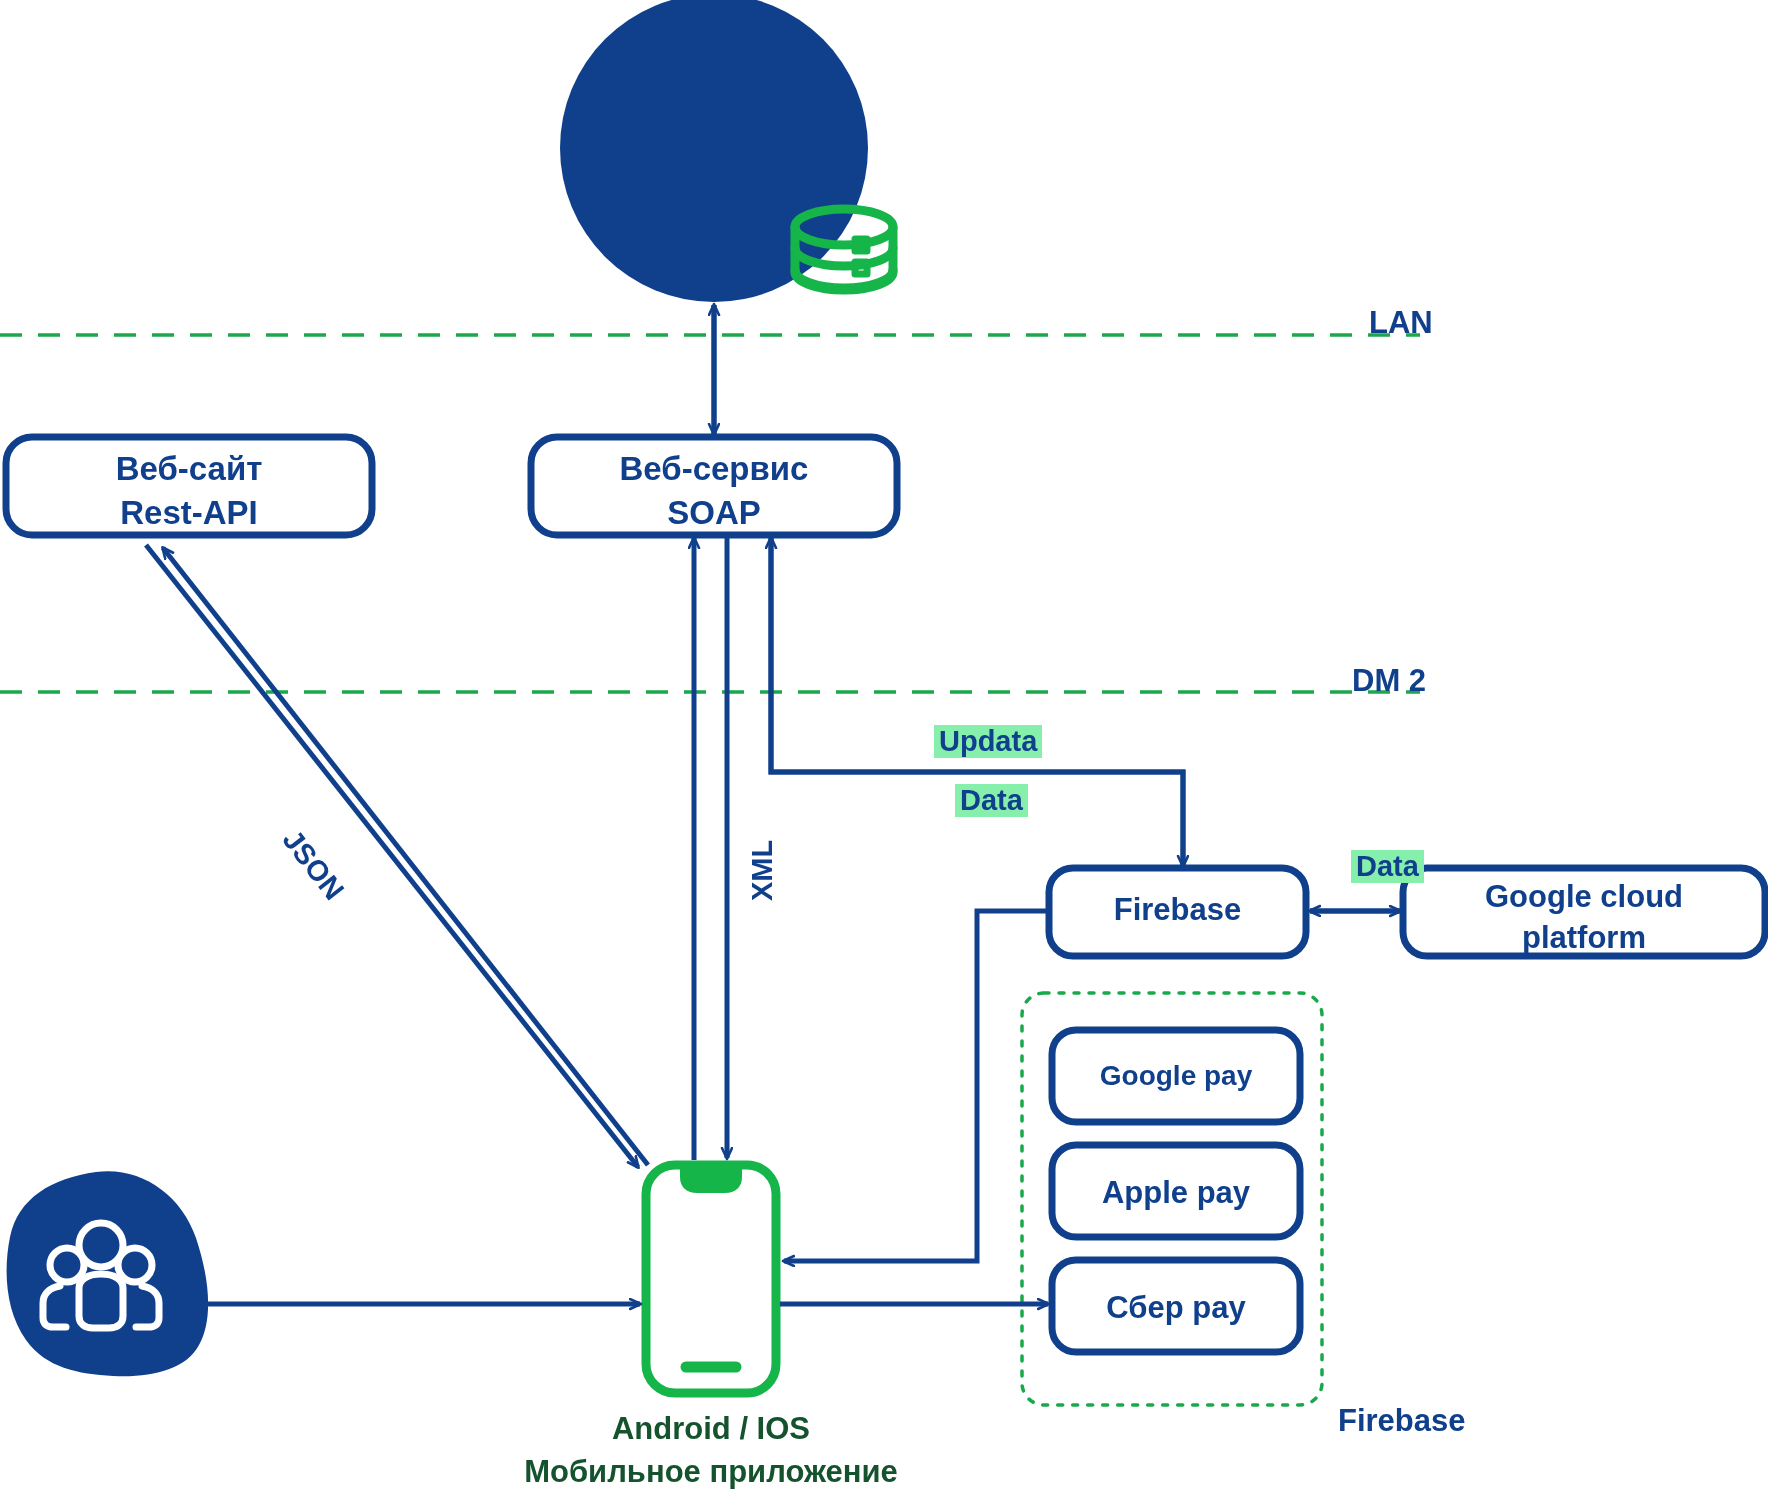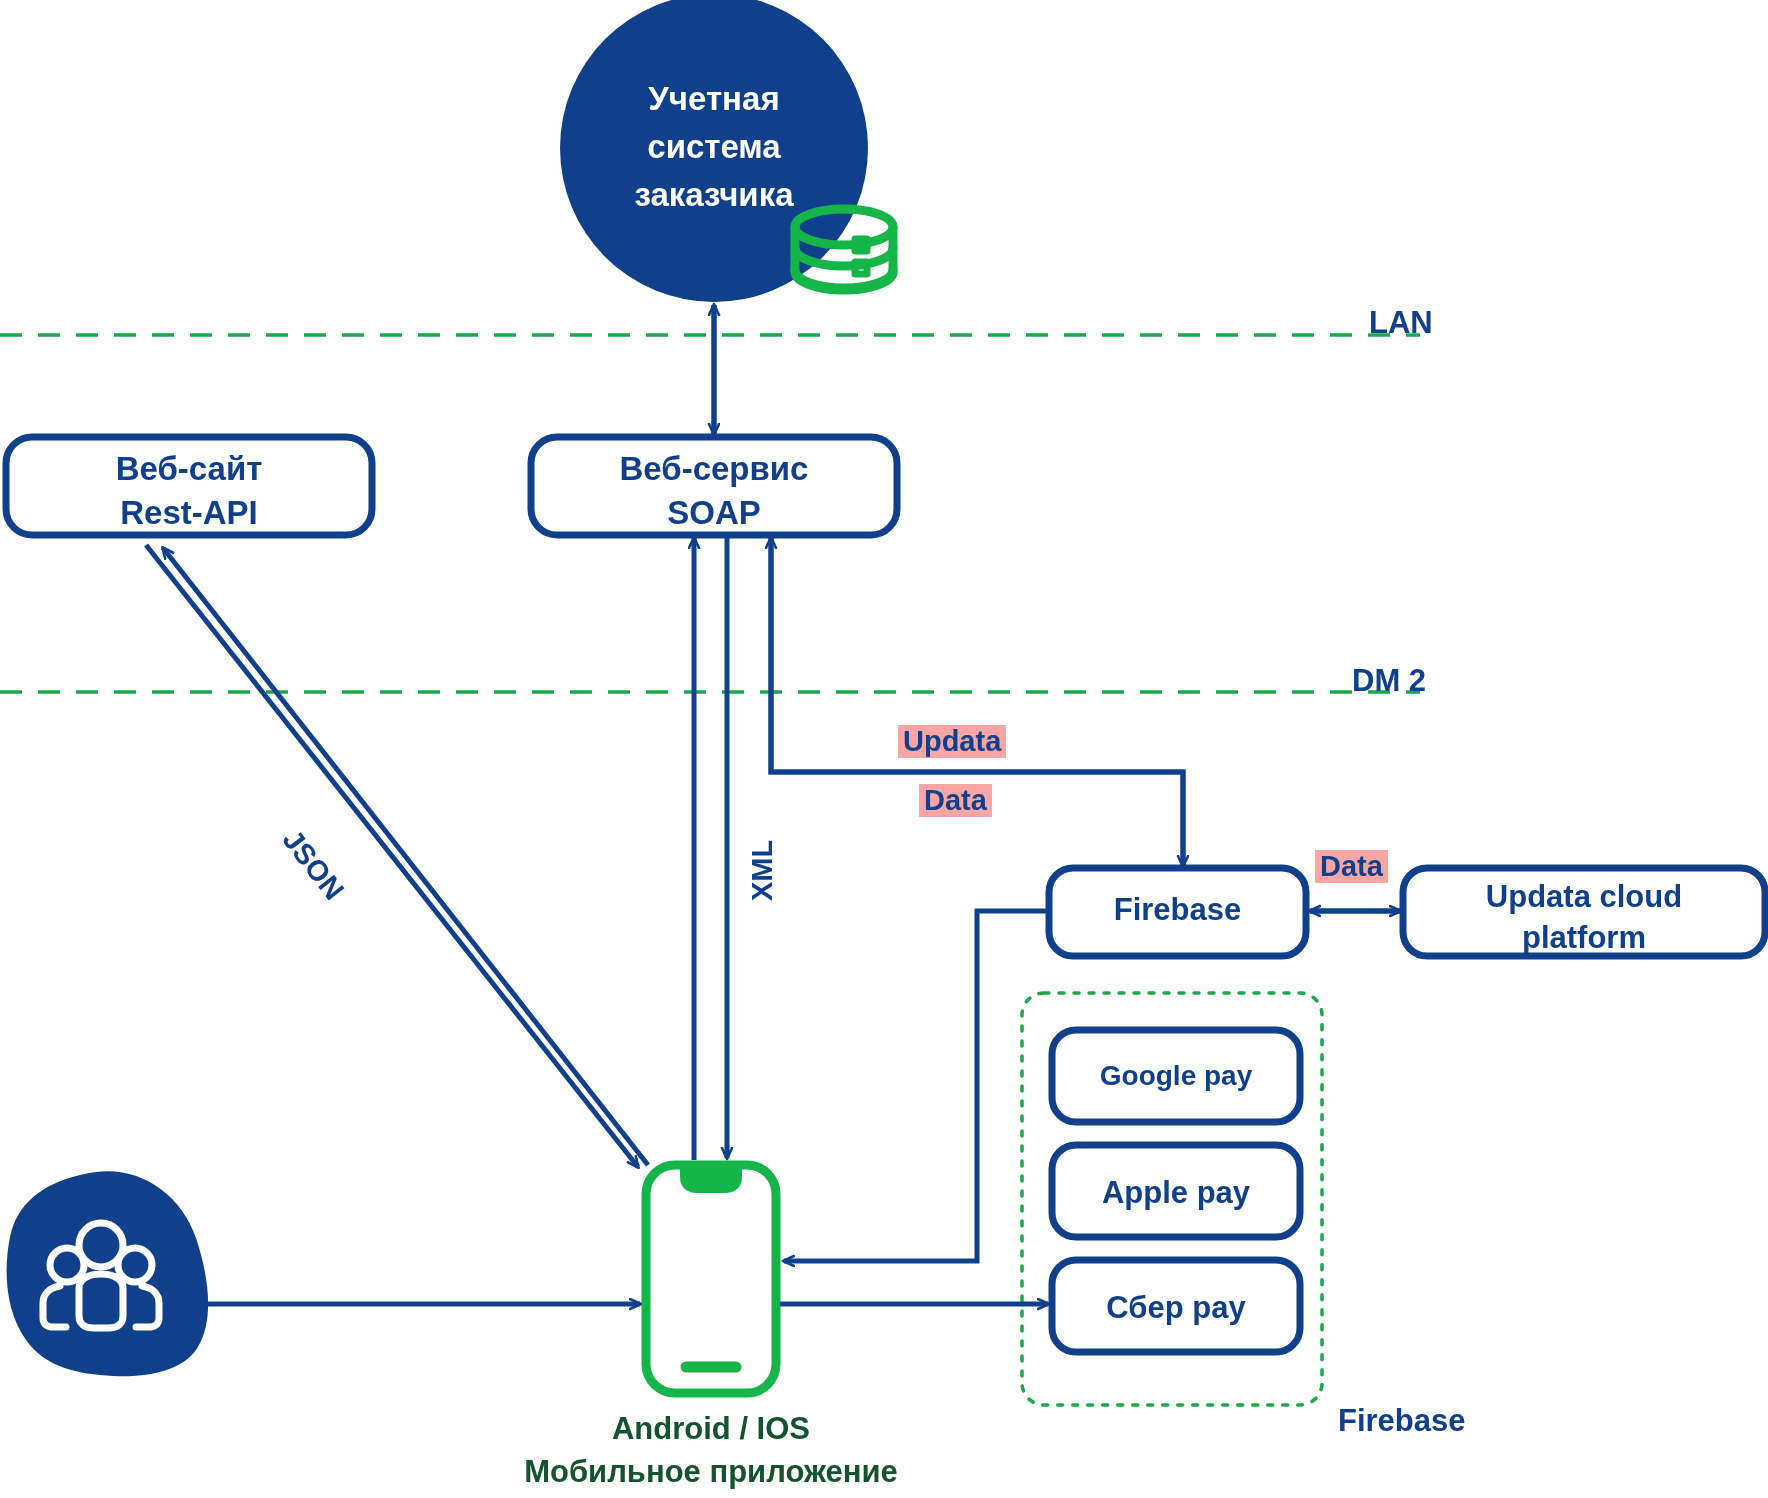--- a/index.html
+++ b/index.html
@@ -38,22 +38,23 @@
     color: #10408c;
     font-weight: bold;
     font-size: 31px;
     margin-top: 20px;
   }
   .edge-label {
     position: absolute;
     color: #10408c;
     font-weight: bold;
     font-size: 29px;
-    background: #fca5a5;
+    background: #86efac;
     padding: 0 5px;
+    margin-left: 36px;
   }
   .rot-label {
     position: absolute;
     color: #10408c;
     font-weight: bold;
     font-size: 29px;
     background: #ffffff;
     padding: 1px 4px;
   }
   .caption {
@@ -147,33 +148,30 @@
     <line x1="1310" y1="911" x2="1400" y2="911" stroke="#10408c" stroke-width="5" marker-end="url(#arrowBlue)"></line>
     <line x1="1400" y1="911" x2="1310" y2="911" stroke="#10408c" stroke-width="5" marker-end="url(#arrowBlue)"></line>
 
     <polyline points="1046,911 977,911 977,1261 784,1261" fill="none" stroke="#10408c" stroke-width="5" marker-end="url(#arrowBlue)"></polyline>
 
     <line x1="196" y1="1304" x2="640" y2="1304" stroke="#10408c" stroke-width="5" marker-end="url(#arrowBlue)"></line>
 
     <line x1="780" y1="1304" x2="1048" y2="1304" stroke="#10408c" stroke-width="5" marker-end="url(#arrowBlue)"></line>
   </svg>
 
-  <div class="circle-label" style="left:564px; top:75px; width:300px;">Учетная
-система
-заказчика</div>
 
   <div class="node-text" style="left:531px; top:447px; width:366px; font-size:33px;">Веб-сервис
 SOAP</div>
 
   <div class="node-text" style="left:6px; top:447px; width:366px; font-size:33px;">Веб-сайт
 Rest-API</div>
 
   <div class="node-text" style="left:1049px; top:890px; width:257px; font-size:31px;">Firebase</div>
 
-  <div class="node-text" style="left:1403px; top:877px; width:362px; font-size:31px;">Updata cloud
+  <div class="node-text" style="left:1403px; top:877px; width:362px; font-size:31px;">Google cloud
 platform</div>
 
   <div class="node-text" style="left:1052px; top:1058px; width:248px; font-size:28px;">Google pay</div>
   <div class="node-text" style="left:1052px; top:1173px; width:248px; font-size:31px;">Apple pay</div>
   <div class="node-text" style="left:1052px; top:1288px; width:248px; font-size:31px;">Сбер pay</div>
 
   <div class="zone-label" style="left:1369px; top:285px;">LAN</div>
   <div class="zone-label" style="left:1352px; top:643px;">DM 2</div>
   <div class="zone-label" style="left:1338px; top:1383px;">Firebase</div>
 

